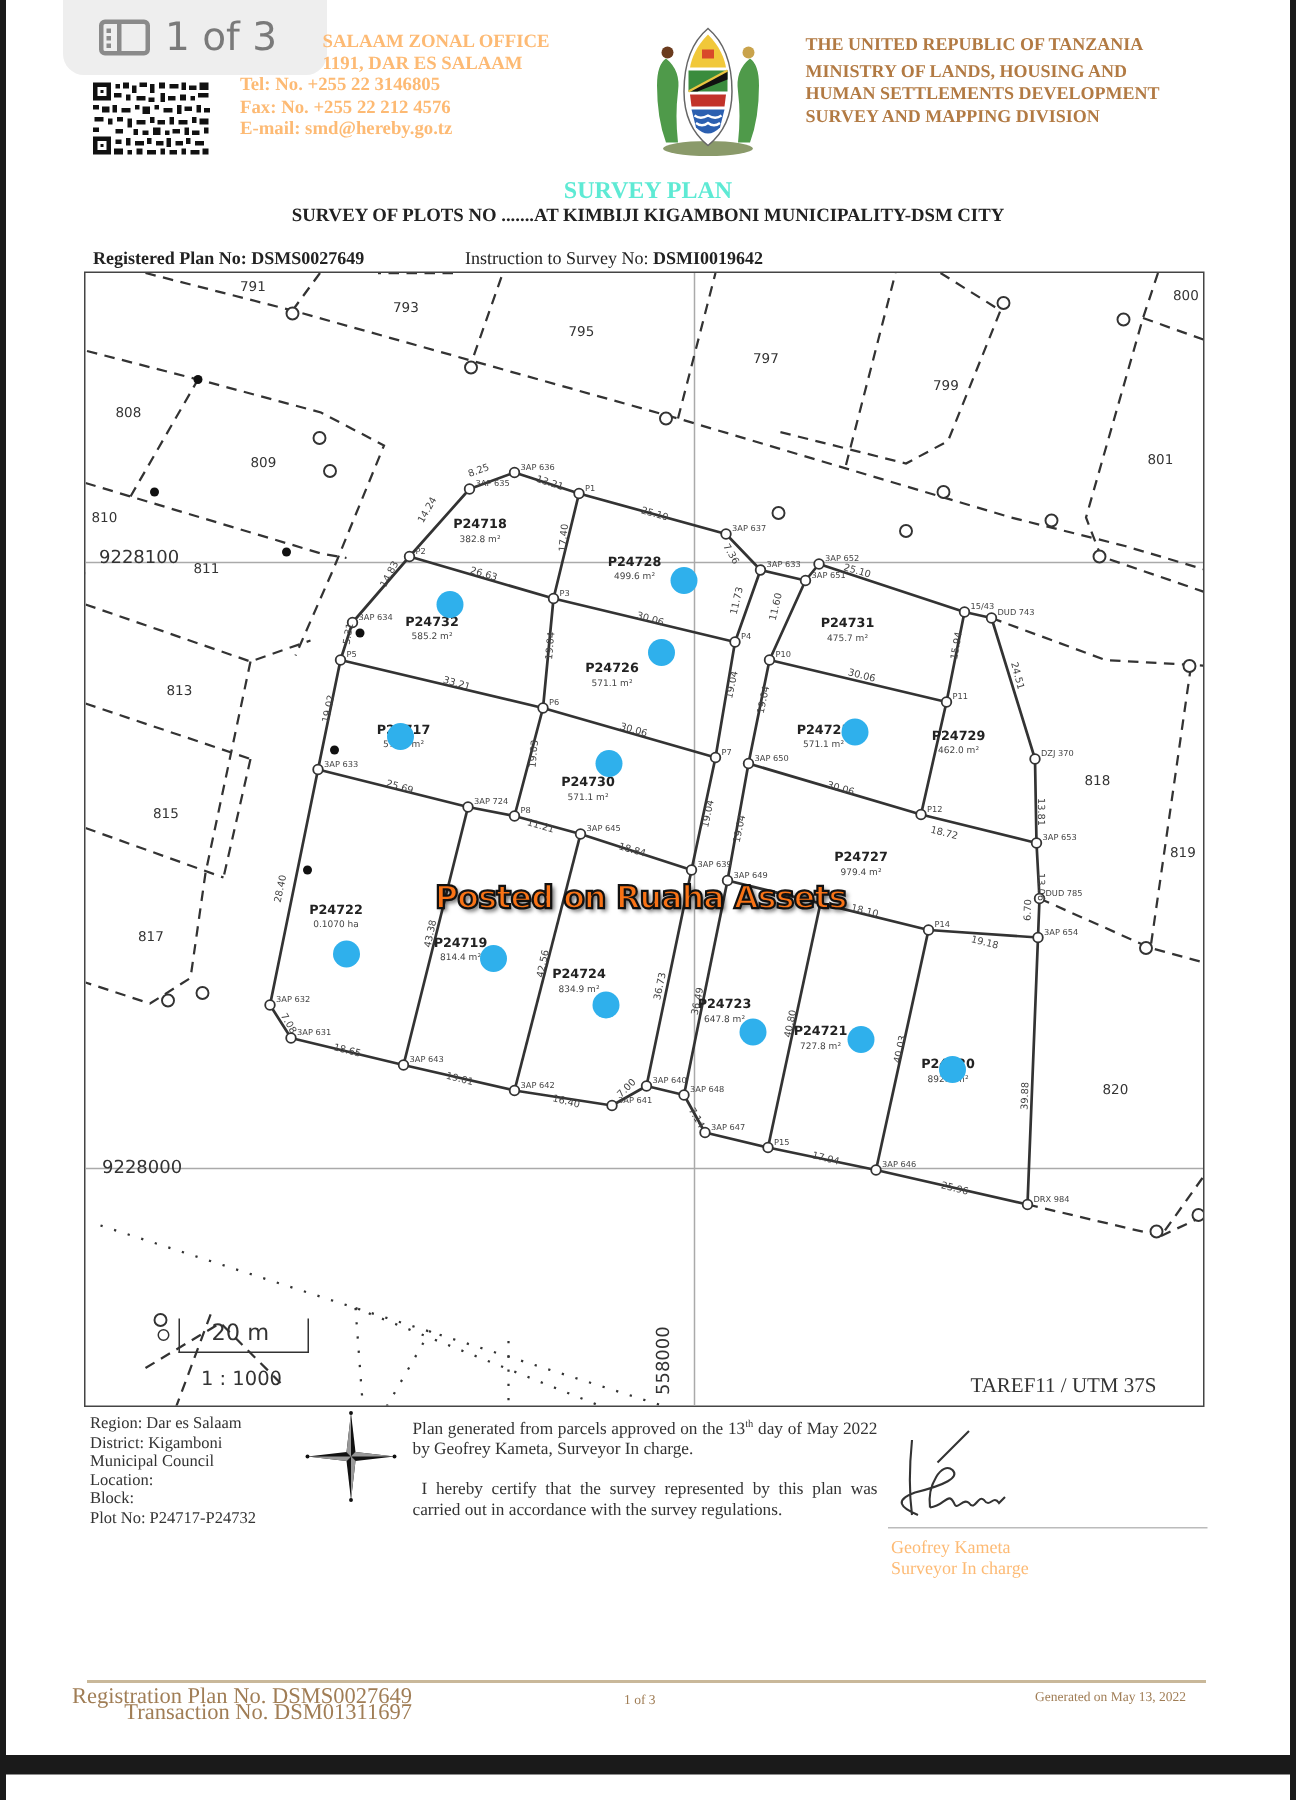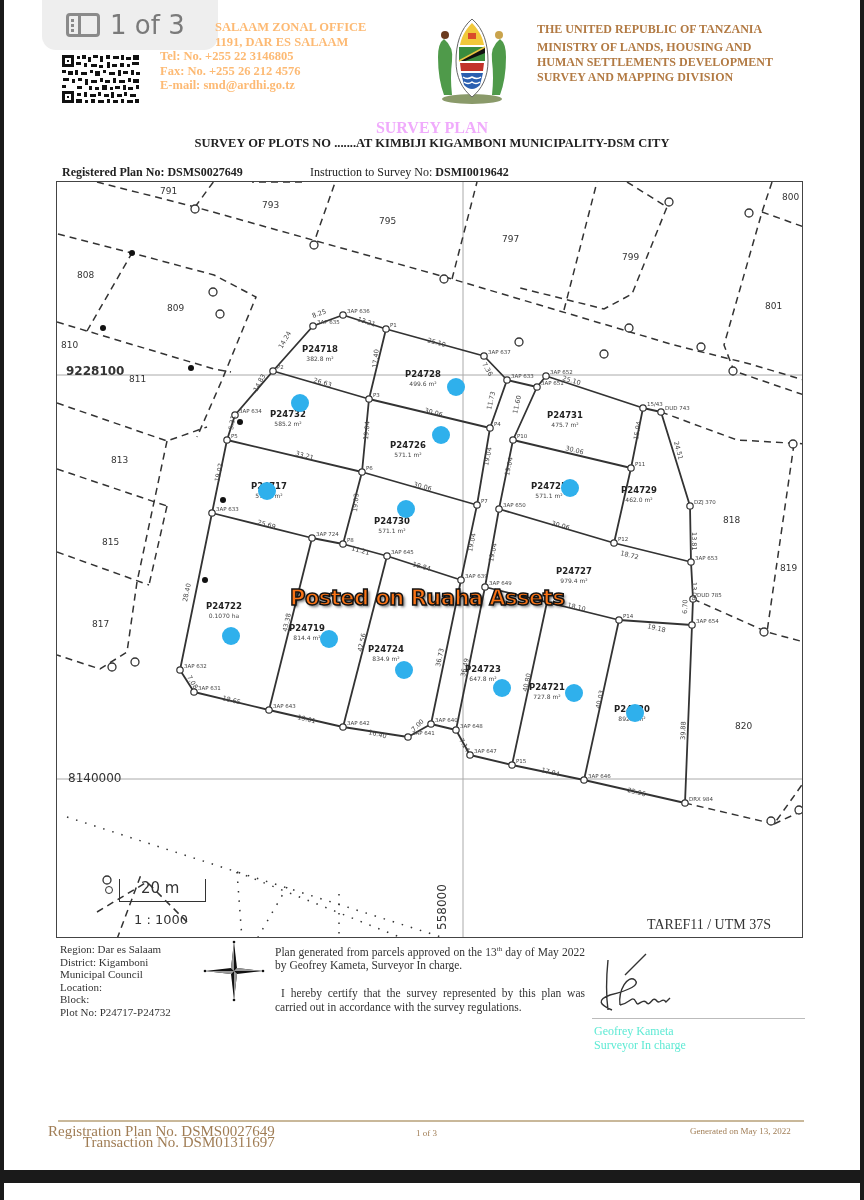--- a/index.html
+++ b/index.html
@@ -8,34 +8,34 @@
   .page2{position:absolute;left:4px;top:1183px;width:856px;height:17px;background:#fff;}
   .pill{position:absolute;left:42px;top:0;width:176px;height:50px;background:#eeeeee;border-radius:0 0 14px 14px;display:flex;align-items:center;gap:10px;padding-left:24px;box-sizing:border-box;color:#7a7a7a;font-family:"DejaVu Sans",sans-serif;font-size:26px;}
   .pill-icon{width:34px;height:24px;border:3px solid #8a8a8a;border-radius:4px;box-sizing:border-box;position:relative;}
   .pill-icon:before{content:"";position:absolute;left:9px;top:0;bottom:0;border-left:3px solid #8a8a8a;}
   .pill-icon i{position:absolute;left:2px;width:3px;height:3px;background:#8a8a8a;}
   .hdr-left{position:absolute;left:160px;top:20px;color:#fdba74;font-size:12.5px;line-height:14.5px;font-weight:bold;}
   .hdr-left .l1,.hdr-left .l2{padding-left:55px;}
   .hdr-right{position:absolute;left:537px;top:22px;color:#b27a43;font-size:12px;line-height:15px;font-weight:bold;}
   .qr{position:absolute;left:60px;top:53px;width:82px;height:52px;}
   .coat{position:absolute;left:432px;top:15px;width:80px;height:90px;}
-  .title{position:absolute;left:0;width:864px;text-align:center;top:119px;color:#f0abfc;font-weight:bold;font-size:16px;}
+  .title{position:absolute;left:0;width:864px;text-align:center;top:119px;color:#5eead4;font-weight:bold;font-size:16px;}
   .subtitle{position:absolute;left:0;width:864px;text-align:center;top:136px;font-weight:bold;font-size:12.5px;color:#222;}
   .reg{position:absolute;left:62px;top:165px;font-size:12px;color:#222;}
   .reg b{font-weight:bold;}
   .instr{position:absolute;left:310px;top:165px;font-size:12px;color:#222;}
   .map{position:absolute;left:56px;top:181px;width:747px;height:757px;border:1.5px solid #444;box-sizing:border-box;background:#fff;overflow:hidden;}
   .map svg{position:absolute;left:0;top:0;}
   .info{position:absolute;left:60px;top:943px;font-size:11px;line-height:12.6px;color:#333;}
   .compass{position:absolute;left:203px;top:940px;width:62px;height:62px;}
   .plangen{position:absolute;left:275px;top:943px;width:310px;font-size:11.5px;line-height:13.5px;color:#333;text-align:justify;}
   .certify{position:absolute;left:275px;top:987px;width:310px;font-size:11.5px;line-height:13.5px;color:#333;text-align:justify;text-indent:6px;}
   .sig{position:absolute;left:590px;top:950px;width:110px;height:70px;}
   .sigline{position:absolute;left:592px;top:1018px;width:213px;border-top:1px solid #bbb;}
-  .signame{position:absolute;left:594px;top:1024px;font-size:12px;line-height:14px;color:#5eead4;}
+  .signame{position:absolute;left:594px;top:1024px;font-size:12px;line-height:14px;color:#fdba74;}
   .footline{position:absolute;left:58px;top:1120px;width:746px;border-top:2px solid #c9b89a;}
   .foot-left{position:absolute;left:48px;top:1126px;font-size:15px;line-height:11px;color:#a07d55;text-align:right;}
   .foot-mid{position:absolute;left:416px;top:1128px;font-size:9px;color:#a07d55;}
   .foot-right{position:absolute;left:690px;top:1126px;font-size:9px;color:#a07d55;}
   .watermark{position:absolute;left:290px;top:586px;font-family:"DejaVu Sans",sans-serif;font-weight:bold;font-size:21px;color:#f97316;-webkit-text-stroke:1.5px #111;text-shadow:2px 2px 3px rgba(0,0,0,.6);letter-spacing:-0.5px;}
   .taref{position:absolute;left:646px;top:916px;font-size:14px;color:#333;}
   .scale-lbl{position:absolute;left:138px;top:880px;font-family:"DejaVu Sans",sans-serif;font-size:15px;color:#333;}
   .scale-ratio{position:absolute;left:133px;top:912px;font-family:"DejaVu Sans",sans-serif;font-size:13px;color:#333;}
   .grid-lbl{position:absolute;font-family:"DejaVu Sans",sans-serif;font-size:11px;color:#333;}
 </style>
@@ -133,22 +133,22 @@
       <rect x="61" y="46" width="3" height="4"></rect>
       <rect x="67" y="47" width="6" height="3"></rect>
       <rect x="75" y="46" width="4" height="4"></rect>
   </g>
 </svg>
 
 <div class="hdr-left">
   <div class="l1">SALAAM ZONAL OFFICE</div>
   <div class="l2">1191, DAR ES SALAAM</div>
   <div>Tel: No. +255 22 3146805</div>
-  <div>Fax: No. +255 26 212 4576</div>
-  <div>E-mail: smd@ardhi.go.tz</div>
+  <div>Fax: No. +255 22 212 4576</div>
+  <div>E-mail: smd@hereby.go.tz</div>
 </div>
 
 <svg class="coat" viewBox="0 0 80 90">
   <ellipse cx="40" cy="84" rx="30" ry="5" fill="#8a9a6a"></ellipse>
   <path d="M12 24 q-6 4 -6 18 q0 22 6 38 l8 0 q-2 -18 0 -34 q2 -14 -8 -22z" fill="#4f9a4a"></path>
   <circle cx="13" cy="20" r="4" fill="#6b3b1e"></circle>
   <path d="M68 24 q6 4 6 18 q0 22 -6 38 l-8 0 q2 -18 0 -34 q-2 -14 8 -22z" fill="#4f9a4a"></path>
   <circle cx="67" cy="20" r="4" fill="#c9a34c"></circle>
   <path d="M40 4 C28 14 24 30 24 46 C24 62 30 74 40 82 C50 74 56 62 56 46 C56 30 52 14 40 4Z" fill="#fff" stroke="#666" stroke-width="1"></path>
   <path d="M40 8 C32 16 29 24 28 30 L52 30 C51 24 48 16 40 8Z" fill="#f1c83a"></path>
@@ -484,22 +484,22 @@
       <text x="165" y="518" transform="rotate(14 165 518)">18.65</text>
       <text x="240" y="537" transform="rotate(14 240 537)">19.01</text>
       <text x="311" y="552" transform="rotate(14 311 552)">16.40</text>
       <text x="357" y="550" transform="rotate(-45 357 550)">7.00</text>
       <text x="402" y="558" transform="rotate(60 402 558)">7.14</text>
       <text x="484" y="590" transform="rotate(14 484 590)">17.94</text>
       <text x="570" y="610" transform="rotate(14 570 610)">25.96</text>
     </g>
   </svg>
 
-  <div class="grid-lbl" style="left:9px;top:182px;font-size:12px;font-weight:bold;">9228100</div>
-  <div class="grid-lbl" style="left:11px;top:589px;font-size:12px;">8140000</div>
+  <div class="grid-lbl" style="left:9px;top:182px;font-size:12px;">9228100</div>
+  <div class="grid-lbl" style="left:11px;top:589px;font-size:12px;">9228000</div>
   <div class="grid-lbl" style="left:378px;top:718px;font-size:12px;transform:rotate(-90deg);transform-origin:left top;top:748px;">558000</div>
 
   <div style="position:absolute;left:62px;top:697px;width:85px;height:22px;border-left:1.5px solid #333;border-bottom:1.5px solid #333;border-right:1.5px solid #333;"></div>
   <div style="position:absolute;left:48px;top:704px;width:6px;height:6px;border:1.3px solid #333;border-radius:50%;background:#fff;"></div>
   <div class="scale-lbl" style="left:84px;top:697px;position:absolute;">20 m</div>
   <div class="scale-ratio" style="left:77px;top:730px;position:absolute;">1 : 1000</div>
   <div class="taref" style="left:590px;top:735px;position:absolute;">TAREF11 / UTM 37S</div>
 </div>
 
 <div class="watermark">Posted on Ruaha Assets</div>

